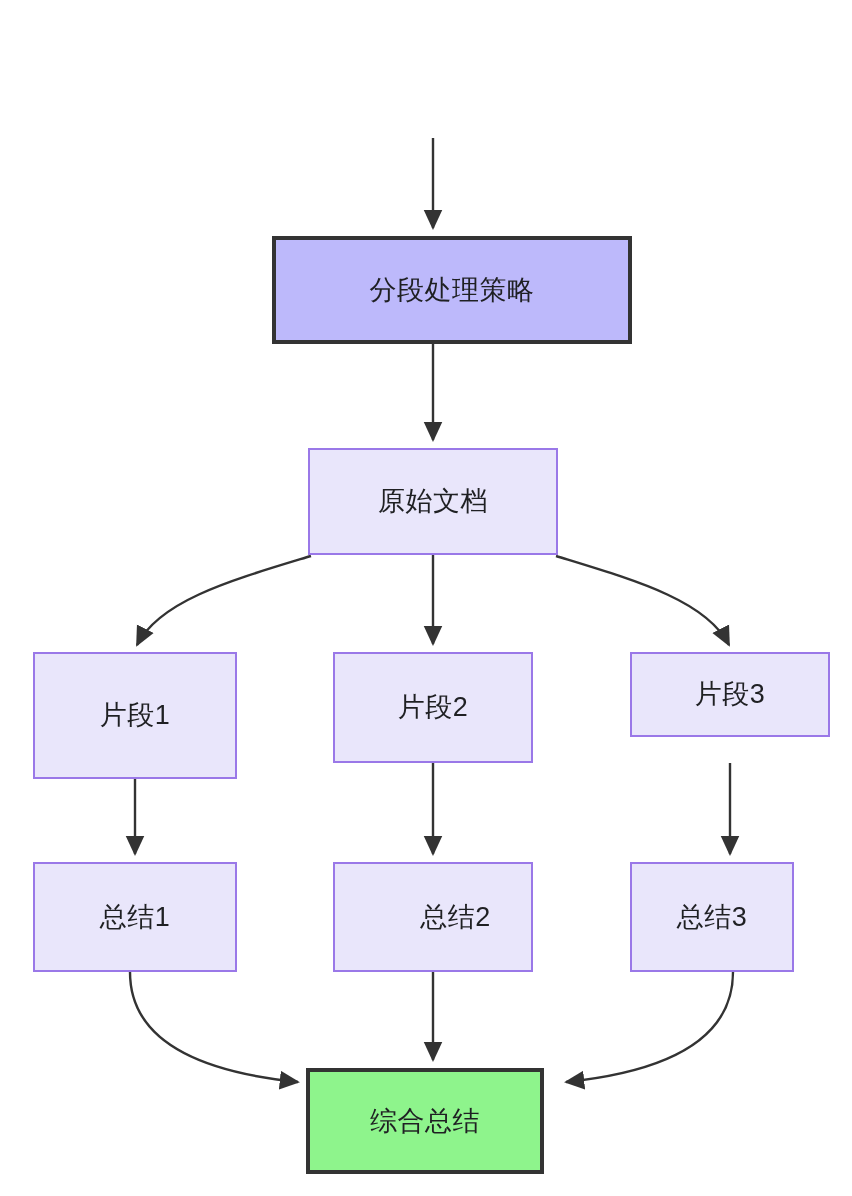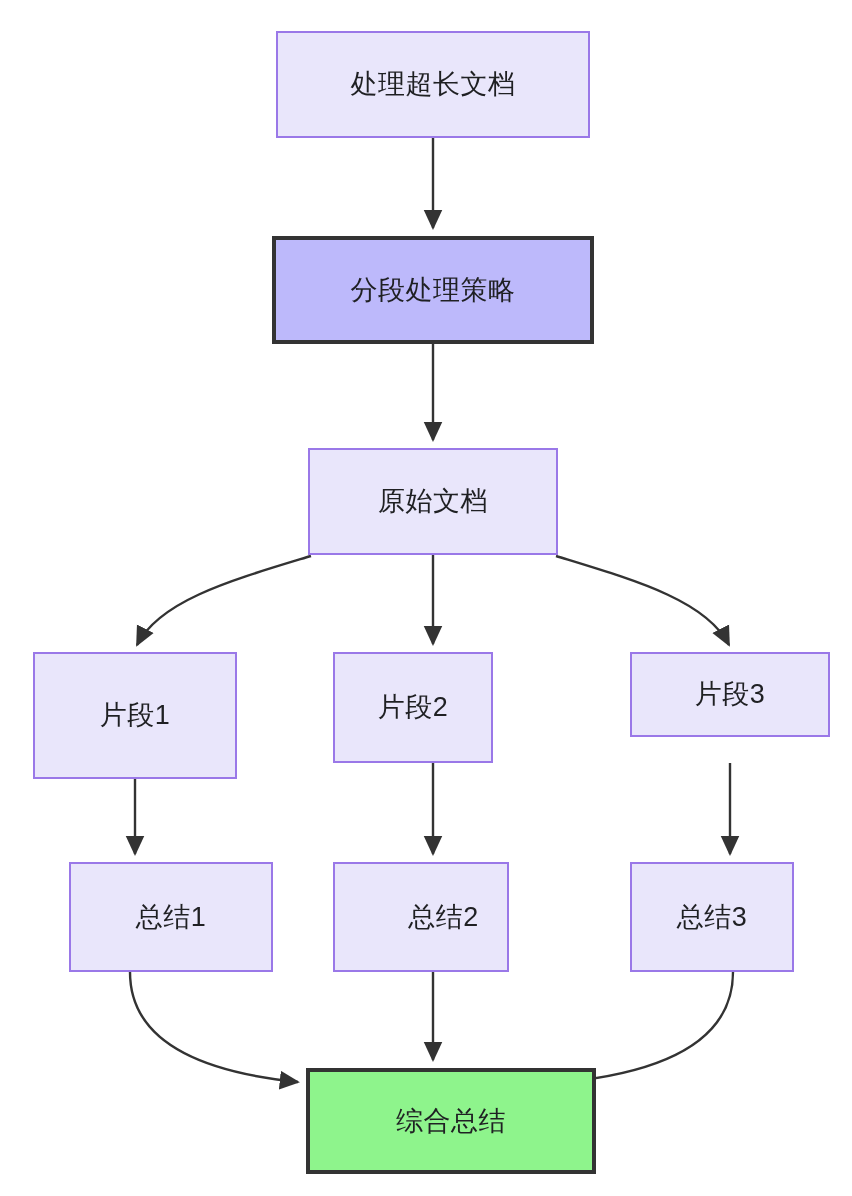--- a/index.html
+++ b/index.html
@@ -82,53 +82,50 @@
 
     <path d="M730,763 L730,854" fill="none" stroke="#333333" stroke-width="2.4" marker-end="url(#arrowhead)"></path>
 
     <path d="M130,972 C130,1030 180,1070 298,1082" fill="none" stroke="#333333" stroke-width="2.4" marker-end="url(#arrowhead)"></path>
 
     <path d="M433,972 L433,1060" fill="none" stroke="#333333" stroke-width="2.4" marker-end="url(#arrowhead)"></path>
 
     <path d="M733,972 C733,1030 683,1070 566,1082" fill="none" stroke="#333333" stroke-width="2.4" marker-end="url(#arrowhead)"></path>
   </svg>
 
-  <div class="node node-default" style="left:276px; top:31px; width:314px; height:107px;">
-    <span class="node-label">处理超长文档</span>
-  </div>
 
-  <div class="node node-highlight" style="left:272px; top:236px; width:322px; height:108px;">
+  <div class="node node-highlight" style="left:272px; top:236px; width:360px; height:108px;">
     <span class="node-label">分段处理策略</span>
   </div>
 
   <div class="node node-default" style="left:308px; top:448px; width:250px; height:107px;text-align:center;">
     <span class="node-label">原始文档</span>
   </div>
 
   <div class="node node-default" style="left:33px; top:652px; width:204px; height:127px;">
     <span class="node-label">片段1</span>
   </div>
 
-  <div class="node node-default" style="left:333px; top:652px; width:160px; height:111px;">
+  <div class="node node-default" style="left:333px; top:652px; width:200px; height:111px;">
     <span class="node-label">片段2</span>
   </div>
 
   <div class="node node-default" style="left:630px; top:652px; width:200px; height:85px;">
     <span class="node-label">片段3</span>
   </div>
 
-  <div class="node node-default" style="left:33px; top:862px; width:204px; height:110px;margin-left:36px;">
+  <div class="node node-default" style="left:33px; top:862px; width:204px; height:110px;">
     <span class="node-label">总结1</span>
   </div>
 
-  <div class="node node-default" style="left:333px; top:862px; width:176px; height:110px;padding-left:45px;">
+  <div class="node node-default" style="left:333px; top:862px; width:200px; height:110px;padding-left:45px;">
     <span class="node-label">总结2</span>
   </div>
 
   <div class="node node-default" style="left:630px; top:862px; width:164px; height:110px;">
     <span class="node-label">总结3</span>
   </div>
 
-  <div class="node node-final" style="left:306px; top:1068px; width:290px; height:106px;">
+  <div class="node node-final" style="left:306px; top:1068px; width:238px; height:106px;">
     <span class="node-label">综合总结</span>
   </div>
 
 </div>
 
 </body></html>

